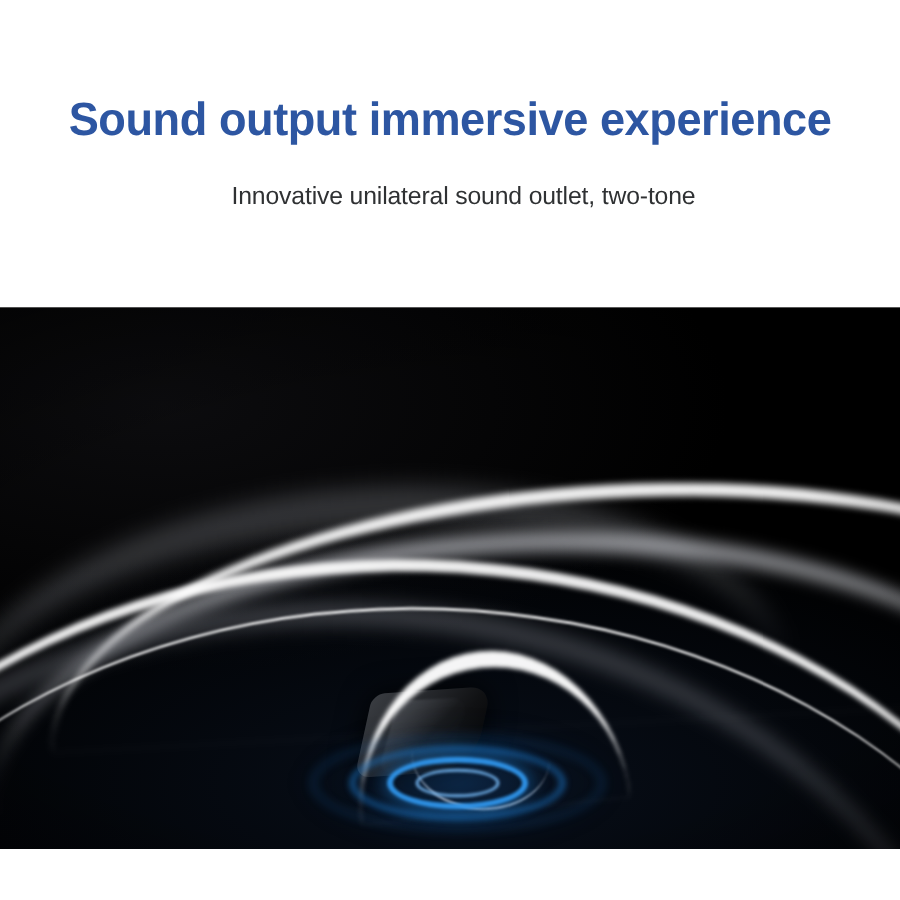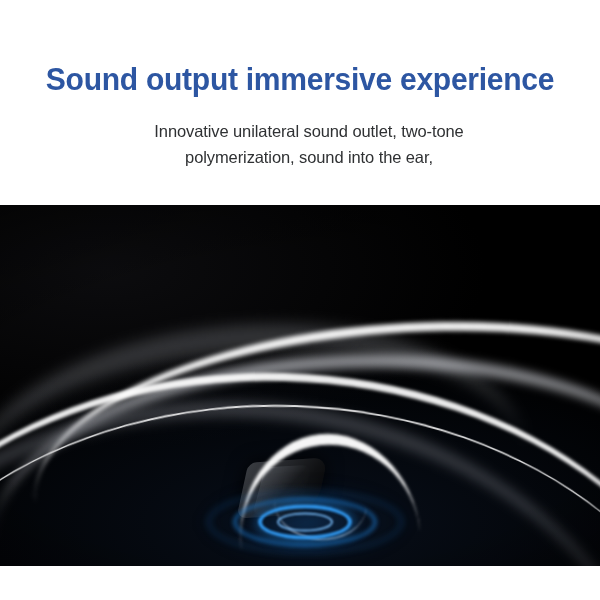--- a/index.html
+++ b/index.html
@@ -300,21 +300,20 @@
 <body>
 
 <div id="page">
 
   <div class="header">
 
     <div class="headline">Sound output immersive experience</div>
 
     <div class="subcopy">
       <span class="line">Innovative unilateral sound outlet, two-tone</span>
-      <span class="line">polymerization, sound into the ear,</span>
     </div>
   </div>
 
   <div class="photo">
     <div class="stage"></div>
 
     <div class="band band-matte"></div>
     <div class="band band-hi2"></div>
     <div class="band band-hi1"></div>
     <div class="band band-shadow"></div>

